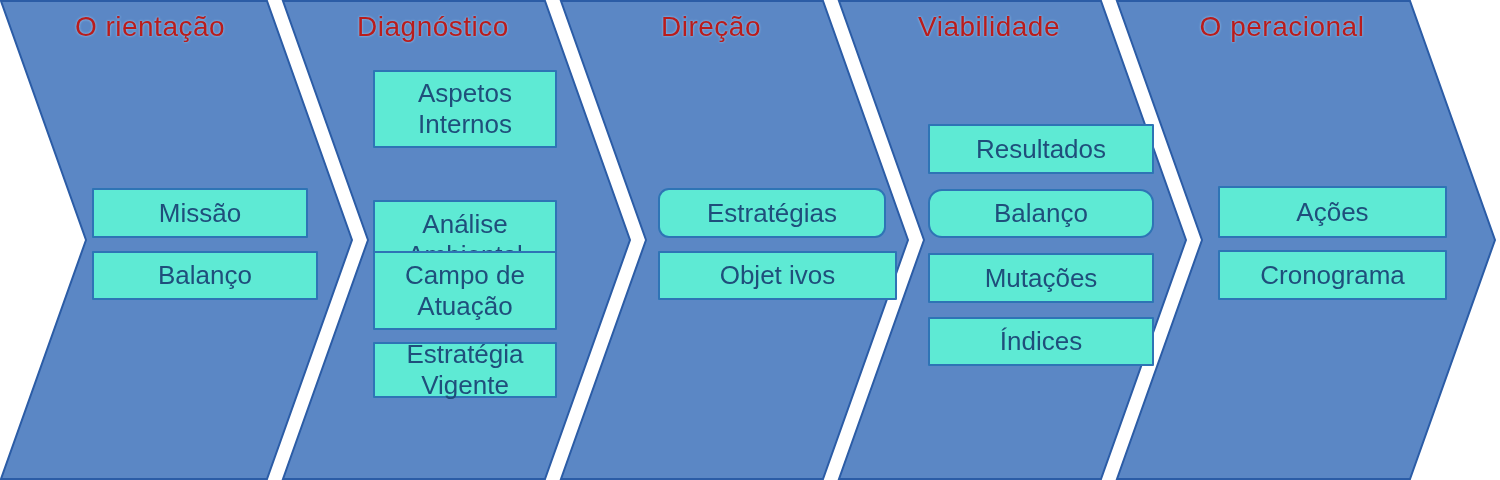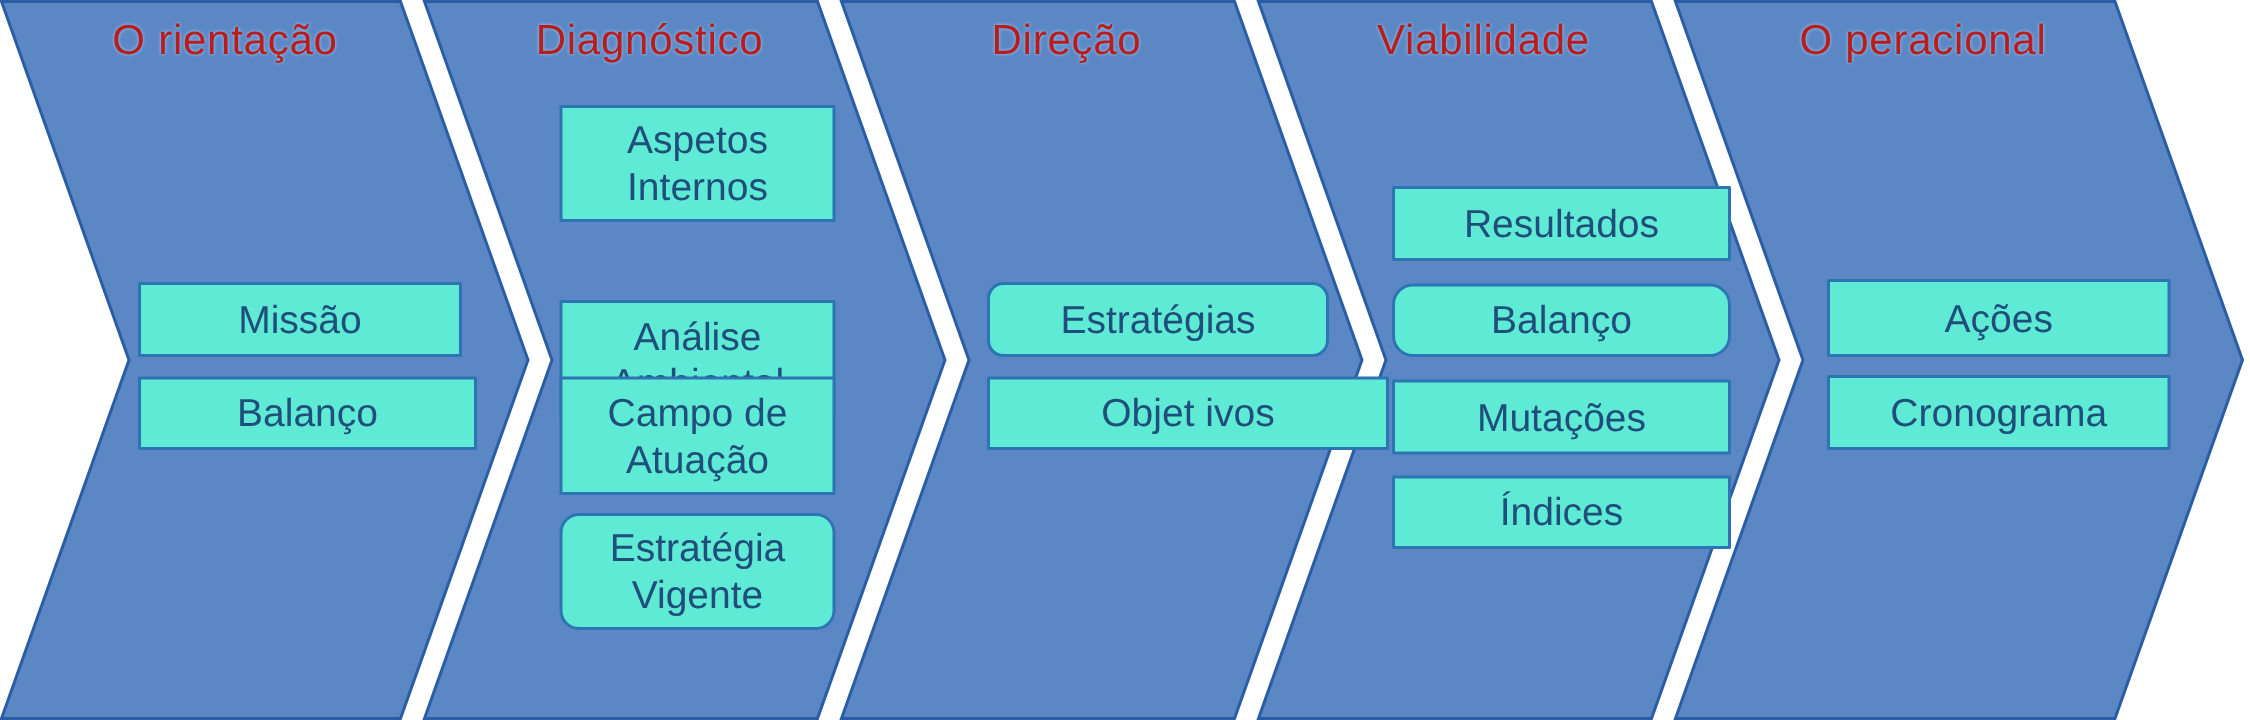--- a/index.html
+++ b/index.html
@@ -70,25 +70,25 @@
   </svg>
 
   <div class="stage-title" style="left:0px; width:300px;">O rientação</div>
   <div class="box" style="left:92px; top:188px; width:216px; height:50px;">Missão</div>
   <div class="box" style="left:92px; top:251px; width:226px; height:49px;">Balanço</div>
 
   <div class="stage-title" style="left:283px; width:300px;">Diagnóstico</div>
   <div class="box" style="left:373px; top:70px; width:184px; height:78px;">Aspetos Internos</div>
   <div class="box" style="left:373px; top:160px; width:184px; height:79px;margin-top:40px;">Análise Ambiental</div>
   <div class="box" style="left:373px; top:251px; width:184px; height:79px;">Campo de Atuação</div>
-  <div class="box" style="left:373px; top:342px; width:184px; height:78px;border-radius:13px;">Estratégia Vigente</div>
+  <div class="box" style="left:373px; top:342px; width:184px; height:56px;">Estratégia Vigente</div>
 
   <div class="stage-title" style="left:561px; width:300px;">Direção</div>
   <div class="box" style="left:658px; top:188px; width:228px; height:50px;border-radius:11px;">Estratégias</div>
-  <div class="box" style="left:658px; top:251px; width:268px; height:49px;">Objet ivos</div>
+  <div class="box" style="left:658px; top:251px; width:239px; height:49px;">Objet ivos</div>
 
   <div class="stage-title" style="left:839px; width:300px;">Viabilidade</div>
   <div class="box" style="left:928px; top:124px; width:226px; height:50px;">Resultados</div>
   <div class="box" style="left:928px; top:189px; width:226px; height:49px;border-radius:14px;">Balanço</div>
   <div class="box" style="left:928px; top:253px; width:226px; height:50px;">Mutações</div>
   <div class="box" style="left:928px; top:317px; width:226px; height:49px;text-align:right;">Índices</div>
 
   <div class="stage-title" style="left:1117px; width:330px;">O peracional</div>
   <div class="box" style="left:1218px; top:186px; width:229px; height:52px;">Ações</div>
   <div class="box" style="left:1218px; top:250px; width:229px; height:50px;">Cronograma</div>

